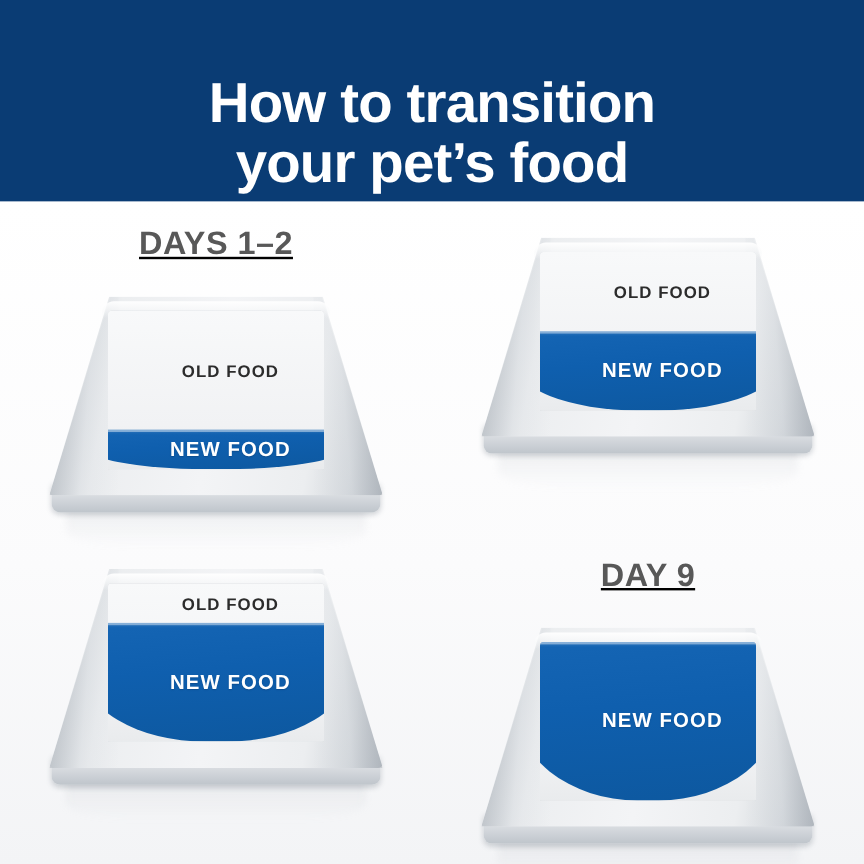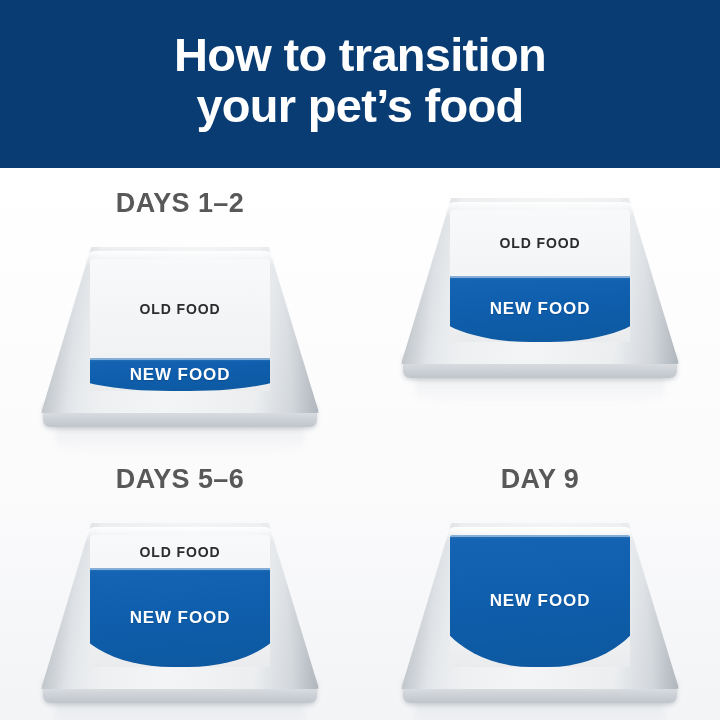--- a/index.html
+++ b/index.html
@@ -17,21 +17,21 @@
 
   
   .header {
     position: absolute;
     left: 0;
     top: 0;
     width: 720px;
     height: 168px;
     background: #0a3c74;
     display: flex;
-    align-items: center;
+    align-items: flex-end;
     justify-content: center;
     box-sizing: border-box;
     padding: 0 40px 6px 40px;
   }
   .header-title {
     color: #ffffff;
     font-family: "Liberation Sans", sans-serif;
     font-weight: bold;
     font-size: 47px;
     line-height: 1.08;
@@ -46,20 +46,21 @@
     position: absolute;
     left: 0;
     top: 168px;
     width: 720px;
     height: 552px;
     display: grid;
     grid-template-columns: 1fr 1fr;
     grid-template-rows: 1fr 1fr;
     background:
       linear-gradient(180deg, #ffffff 0%, #fbfbfc 55%, #f3f4f6 100%);
+    text-decoration: underline;
   }
 
   .step {
     position: relative;
     display: flex;
     flex-direction: column;
     align-items: center;
   }
 
   .step-label {
@@ -206,20 +207,21 @@
   .label-old, .label-new {
     position: absolute;
     left: 0;
     width: 100%;
     text-align: center;
     font-family: "Liberation Sans", sans-serif;
     font-weight: bold;
     letter-spacing: 0.9px;
     line-height: 1;
     pointer-events: none;
+    padding-left: 12px;
   }
   .label-old {
     color: #2c2c2c;
     font-size: 14px;
   }
   .label-new {
     color: #ffffff;
     font-size: 17px;
     text-shadow: 0 1px 1px rgba(8,58,110,0.45);
   }
@@ -284,21 +286,20 @@
       <div class="bowl-cavity">
         <div class="bowl-cavity-inner"></div>
         <div class="food-fill" style="height: 66px;"></div>
         <div class="label-old" style="bottom: 92px;">OLD FOOD</div>
         <div class="label-new" style="bottom: 25px;">NEW FOOD</div>
       </div>
     </div>
   </div>
 
   <div class="step">
-    <div class="step-label">DAYS 5–6</div>
     <div class="bowl-wrap">
       <div class="bowl-reflect"></div>
       <div class="bowl-base"></div>
       <div class="bowl-shell">
         <div class="shell-left"></div>
         <div class="shell-right"></div>
       </div>
       <div class="bowl-rim"></div>
       <div class="bowl-cavity">
         <div class="bowl-cavity-inner"></div>

